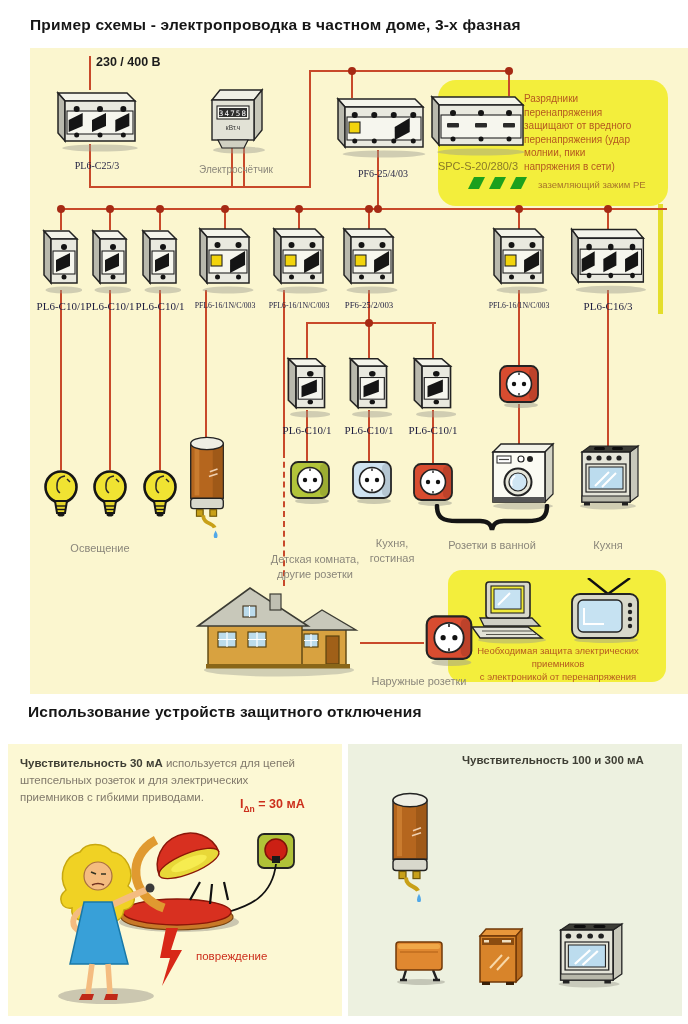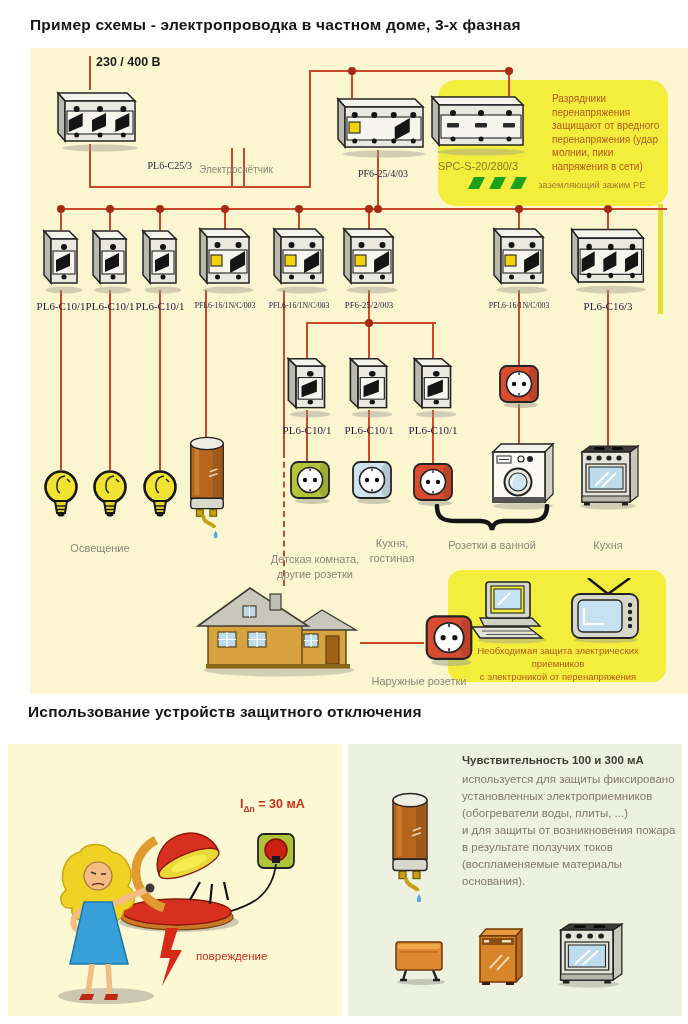--- a/index.html
+++ b/index.html
@@ -9,21 +9,21 @@
   .h1{position:absolute;font-size:15.5px;font-weight:bold;color:#161616;letter-spacing:.2px;}
   .wire{position:absolute;background:#c8492a;}
   .wire-dash{position:absolute;width:0;border-left:2px dashed #c8492a;}
   .dot{position:absolute;width:8px;height:8px;border-radius:50%;background:#a62a14;}
   .pe{position:absolute;background:#e4de2c;}
   .dev{position:absolute;}
   .dev svg{display:block;width:100%;height:100%;}
   .dlabel{position:absolute;font-family:"Liberation Serif",serif;color:#1e1e40;font-size:11px;
           text-align:center;white-space:nowrap;}
   .dlabel.sm{font-size:7.8px;}
-  .dlabel.left{text-align:right;margin-left:40px;}
+  .dlabel.left{text-align:center;}
   .glabel{position:absolute;color:#8b877b;font-size:11px;text-align:center;line-height:15px;white-space:pre-line;}
   .note{position:absolute;color:#b4581f;font-size:10px;line-height:13.5px;}
   .note.center{text-align:center;white-space:pre-line;font-size:9.5px;line-height:13px;}
   .olive{position:absolute;color:#8a7a28;font-size:11px;text-align:center;white-space:nowrap;}
   .penote{position:absolute;color:#a8762a;font-size:9.5px;white-space:nowrap;}
   .volt{position:absolute;font-size:12.5px;font-weight:bold;color:#1c1c1c;}
   .ybox{position:absolute;background:#f3ee3c;border-radius:18px;}
   .para{position:absolute;font-size:11.5px;line-height:17px;color:#80796b;}
   .para .lead{font-weight:bold;color:#3e3e34;}
   .lead2{position:absolute;font-size:11.5px;font-weight:bold;color:#3e3e34;white-space:nowrap;}
@@ -111,20 +111,33 @@
         <circle cx="22.666666666666664" cy="47" r="2.5" fill="#141414"></circle>
         <circle cx="46" cy="21" r="3" fill="#141414"></circle>
         <circle cx="46" cy="47" r="2.5" fill="#141414"></circle>
         <circle cx="69.33333333333334" cy="21" r="3" fill="#141414"></circle>
         <circle cx="69.33333333333334" cy="47" r="2.5" fill="#141414"></circle>
         <polygon points="14.666666666666664,32 28.666666666666664,25 28.666666666666664,38 14.666666666666664,44" fill="#151515"></polygon>
         <polygon points="38,32 52,25 52,38 38,44" fill="#151515"></polygon>
         <polygon points="61.33333333333334,32 75.33333333333334,25 75.33333333333334,38 61.33333333333334,44" fill="#151515"></polygon>
       </svg>
     </div>
+  <div class="dev" style="left:204px;top:86px;width:64px;height:68px;">
+      <svg viewBox="0 0 64 68" preserveAspectRatio="none" xmlns="http://www.w3.org/2000/svg">
+        <ellipse cx="35" cy="64" rx="26" ry="3.5" fill="#9c9c8e" opacity=".45"></ellipse>
+    <polygon points="8,14 16,4 58,4 50,14" fill="#f0f0e6" stroke="#232323" stroke-width="1.4"></polygon>
+    <polygon points="50,14 58,4 58,44 50,54" fill="#c6c6b8" stroke="#232323" stroke-width="1.4"></polygon>
+    <rect x="8" y="14" width="42" height="40" fill="#e2e2d6" stroke="#232323" stroke-width="1.4"></rect>
+    <rect x="13" y="20" width="32" height="13" fill="#f8f8f0" stroke="#232323" stroke-width="1.1"></rect>
+    <rect x="15" y="22" width="28" height="9" fill="#2e2e2e"></rect>
+    <text x="29" y="29.5" font-family="DejaVu Sans Mono, monospace" font-size="7.5" fill="#ffffff" text-anchor="middle" letter-spacing="1.2">34758</text>
+    <text x="29" y="44" font-family="Liberation Sans, sans-serif" font-size="6.5" fill="#333333" text-anchor="middle">кВт.ч</text>
+    <polygon points="14,54 44,54 40,62 18,62" fill="#d0d0c2" stroke="#232323" stroke-width="1.2"></polygon>
+      </svg>
+    </div>
   <div class="dev" style="left:334px;top:94px;width:94px;height:64px;">
       <svg viewBox="0 0 94 64" preserveAspectRatio="none" xmlns="http://www.w3.org/2000/svg">
         <ellipse cx="50" cy="60" rx="41.36" ry="3.5" fill="#9c9c8e" opacity=".45"></ellipse>
         <polygon points="11,13 4,5 81,5 89,13" fill="#f4f4ea" stroke="#232323" stroke-width="1.5"></polygon>
         <polygon points="11,13 4,5 4,45 11,53" fill="#b9b9ad" stroke="#232323" stroke-width="1.5"></polygon>
         <rect x="11" y="13" width="78" height="40" fill="#e9e9df" stroke="#232323" stroke-width="1.5"></rect>
         <rect x="13" y="23" width="74" height="23" fill="#f6f6ee" stroke="#232323" stroke-width="1.1"></rect>
         <circle cx="20.75" cy="21" r="3" fill="#141414"></circle>
         <circle cx="20.75" cy="47" r="2.5" fill="#141414"></circle>
         <circle cx="40.25" cy="21" r="3" fill="#141414"></circle>
@@ -598,21 +611,21 @@
     <path d="M92,182 h12 l-1,6 h-13 z" fill="#c02818"></path>
     <polygon points="152,116 164,116 157,138 168,138 148,174 156,146 146,146" fill="#d82818"></polygon>
       </svg>
     </div>
 
   <div class="volt" style="left:96px;top:55px;">230 / 400 В</div>
   <div class="dlabel left" style="left:42px;top:160px;width:110px;font-size:10px;">PL6-C25/3</div>
   <div class="glabel" style="left:190px;top:162px;width:92px;font-size:10px;">Электросчётчик</div>
   <div class="dlabel" style="left:336px;top:168px;width:94px;font-size:10px;">PF6-25/4/03</div>
   <div class="olive" style="left:426px;top:160px;width:104px;">SPC-S-20/280/3</div>
-  <div class="note" style="left:552px;top:92px;width:116px;">Разрядники перенапряжения защищают от вредного перенапряжения (удар молнии, пики напряжения в сети)</div>
+  <div class="note" style="left:524px;top:92px;width:116px;">Разрядники перенапряжения защищают от вредного перенапряжения (удар молнии, пики напряжения в сети)</div>
   <div class="penote" style="left:538px;top:179px;">заземляющий зажим PE</div>
 
   <div class="dlabel" style="left:16px;top:300px;width:90px;">PL6-C10/1</div>
   <div class="dlabel" style="left:65px;top:300px;width:90px;">PL6-C10/1</div>
   <div class="dlabel" style="left:115px;top:300px;width:90px;">PL6-C10/1</div>
   <div class="dlabel sm" style="left:180px;top:301px;width:90px;">PFL6-16/1N/C/003</div>
   <div class="dlabel sm" style="left:254px;top:301px;width:90px;">PFL6-16/1N/C/003</div>
   <div class="dlabel" style="left:324px;top:300px;width:90px;font-size:8.8px;">PF6-25/2/003</div>
   <div class="dlabel sm" style="left:474px;top:301px;width:90px;">PFL6-16/1N/C/003</div>
   <div class="dlabel" style="left:563px;top:300px;width:90px;">PL6-C16/3</div>
@@ -625,26 +638,23 @@
   <div class="glabel" style="left:255px;top:536px;width:120px;margin-top:16px;">Детская комната,
 другие розетки</div>
   <div class="glabel" style="left:347px;top:536px;width:90px;">Кухня,
 гостиная</div>
   <div class="glabel" style="left:432px;top:538px;width:120px;">Розетки в ванной</div>
   <div class="glabel" style="left:568px;top:538px;width:80px;">Кухня</div>
   <div class="glabel" style="left:358px;top:674px;width:122px;">Наружные розетки</div>
   <div class="note center" style="left:458px;top:644px;width:200px;">Необходимая защита электрических приемников
 с электроникой от перенапряжения</div>
 
+  <div class="para" style="left:20px;top:755px;width:292px;">
+    <span class="lead">Чувствительность 30 мА</span><span> используется для цепей штепсельных розеток и для электрических приемников с гибкими приводами.</span>
+  </div>
   <div class="red" style="left:240px;top:797px;">
     <span>I</span><sub>Δn</sub><span> = 30 мА</span>
   </div>
   <div class="damage" style="left:196px;top:950px;">повреждение</div>
 
   <div class="lead2" style="left:462px;top:754px;">Чувствительность 100 и 300 мА</div>
-  <div class="body2" style="left:462px;top:771px;width:218px;">используется для защиты фиксировано
-установленных электроприемников
-(обогреватели воды, плиты, ...)
-и для защиты от возникновения пожара
-в результате ползучих токов
-(воспламеняемые материалы основания).</div>
 
 </div>
 
 </body></html>

